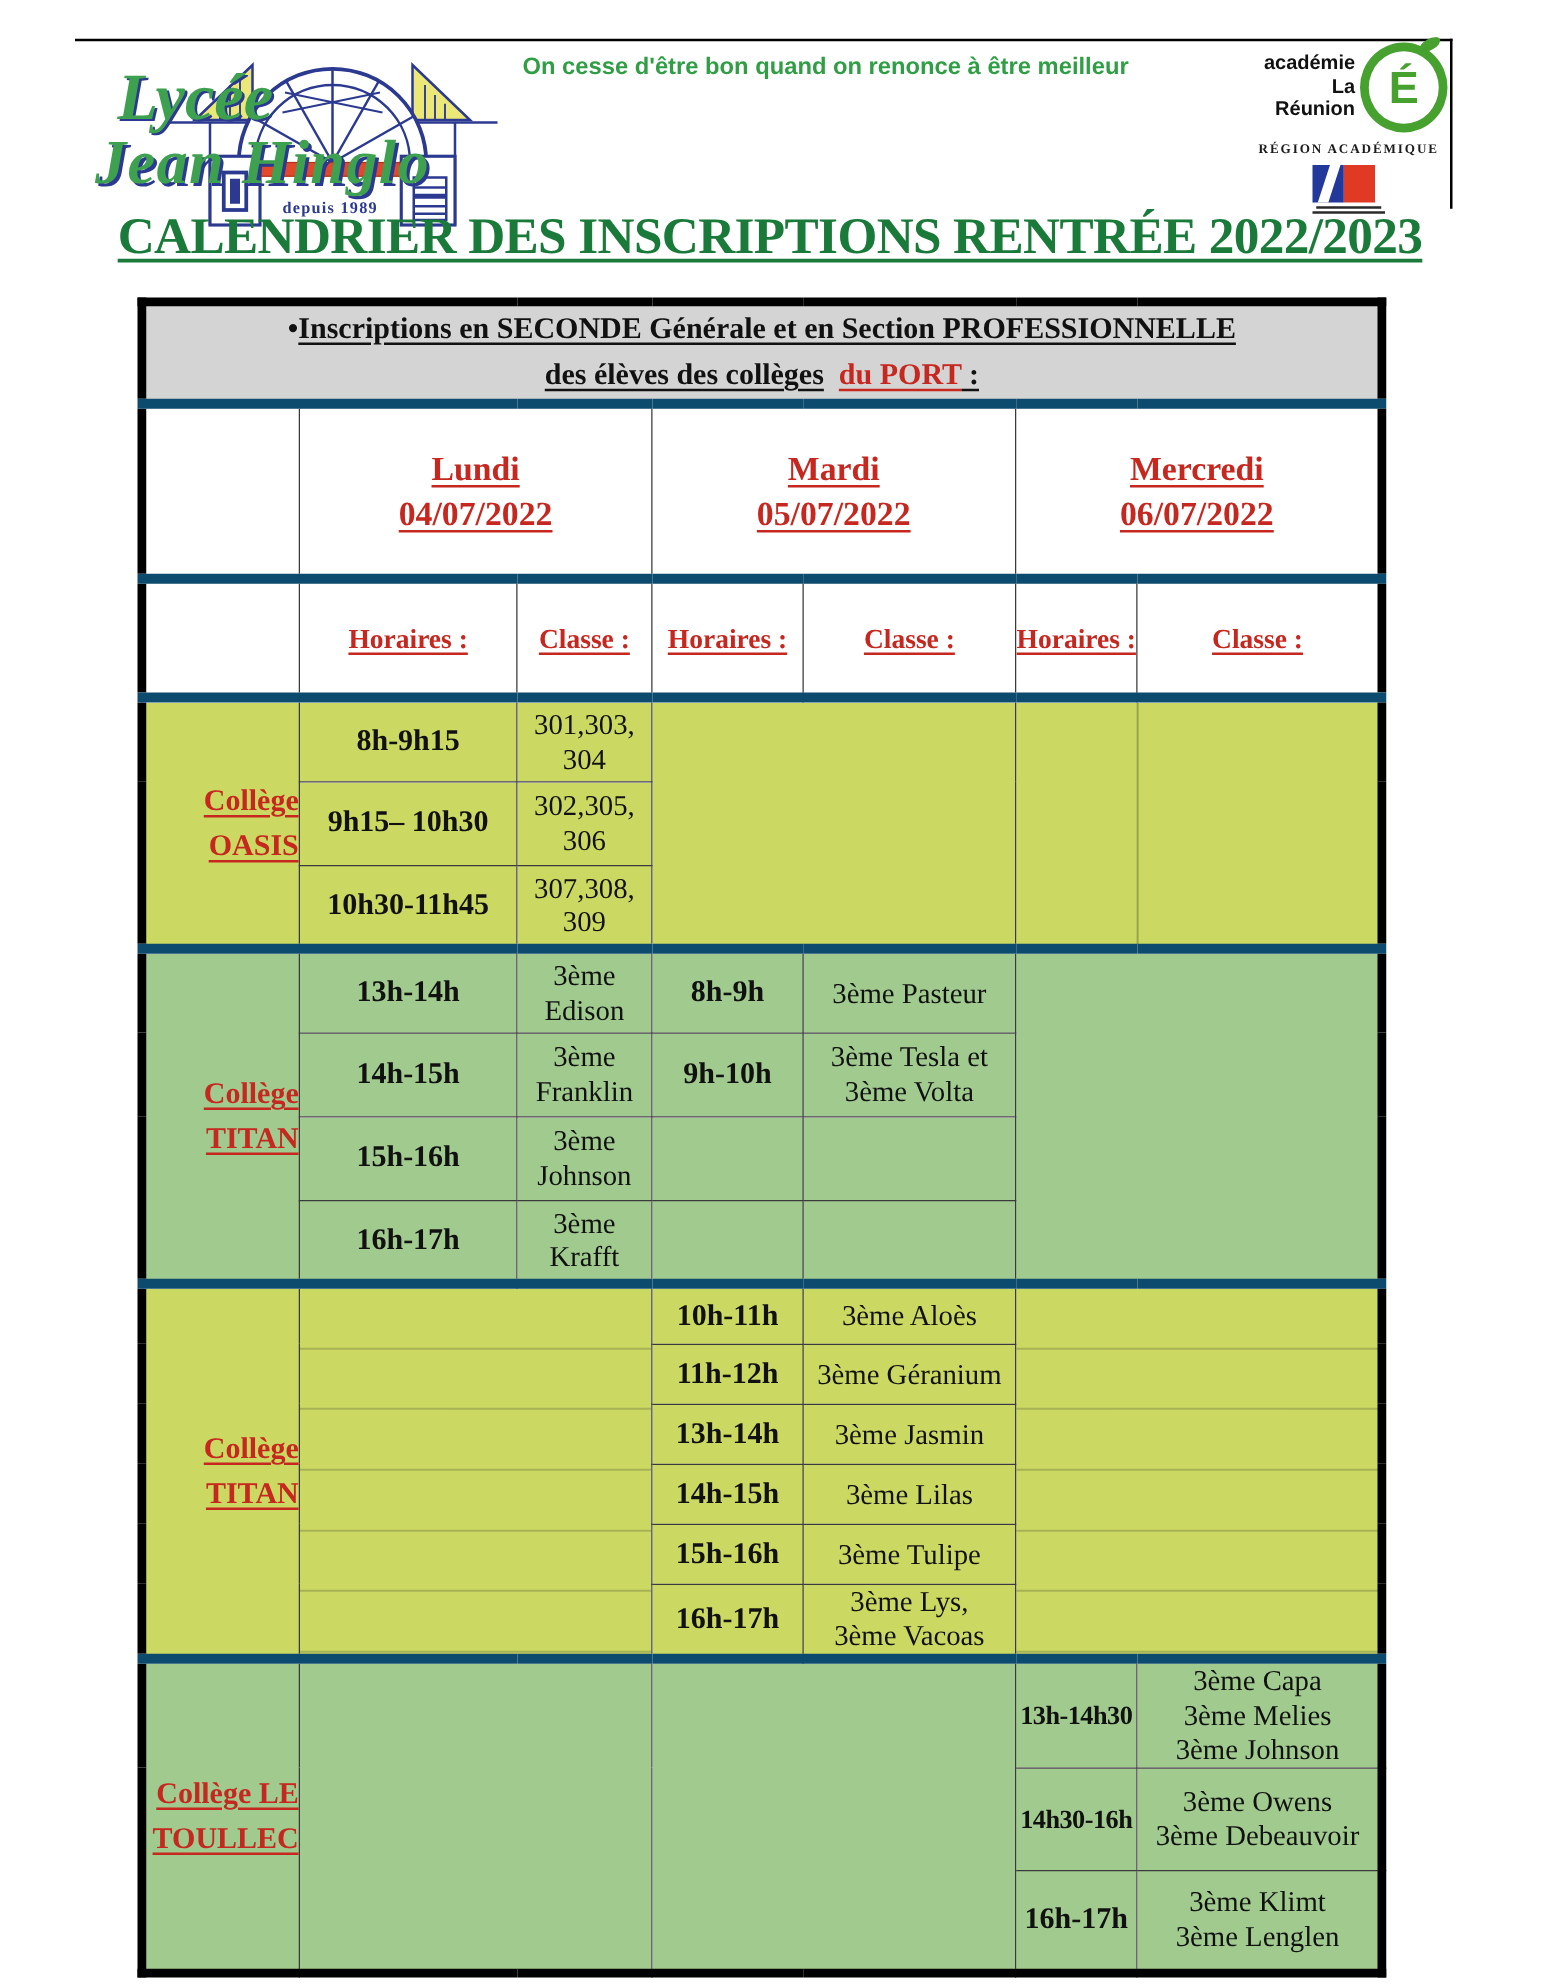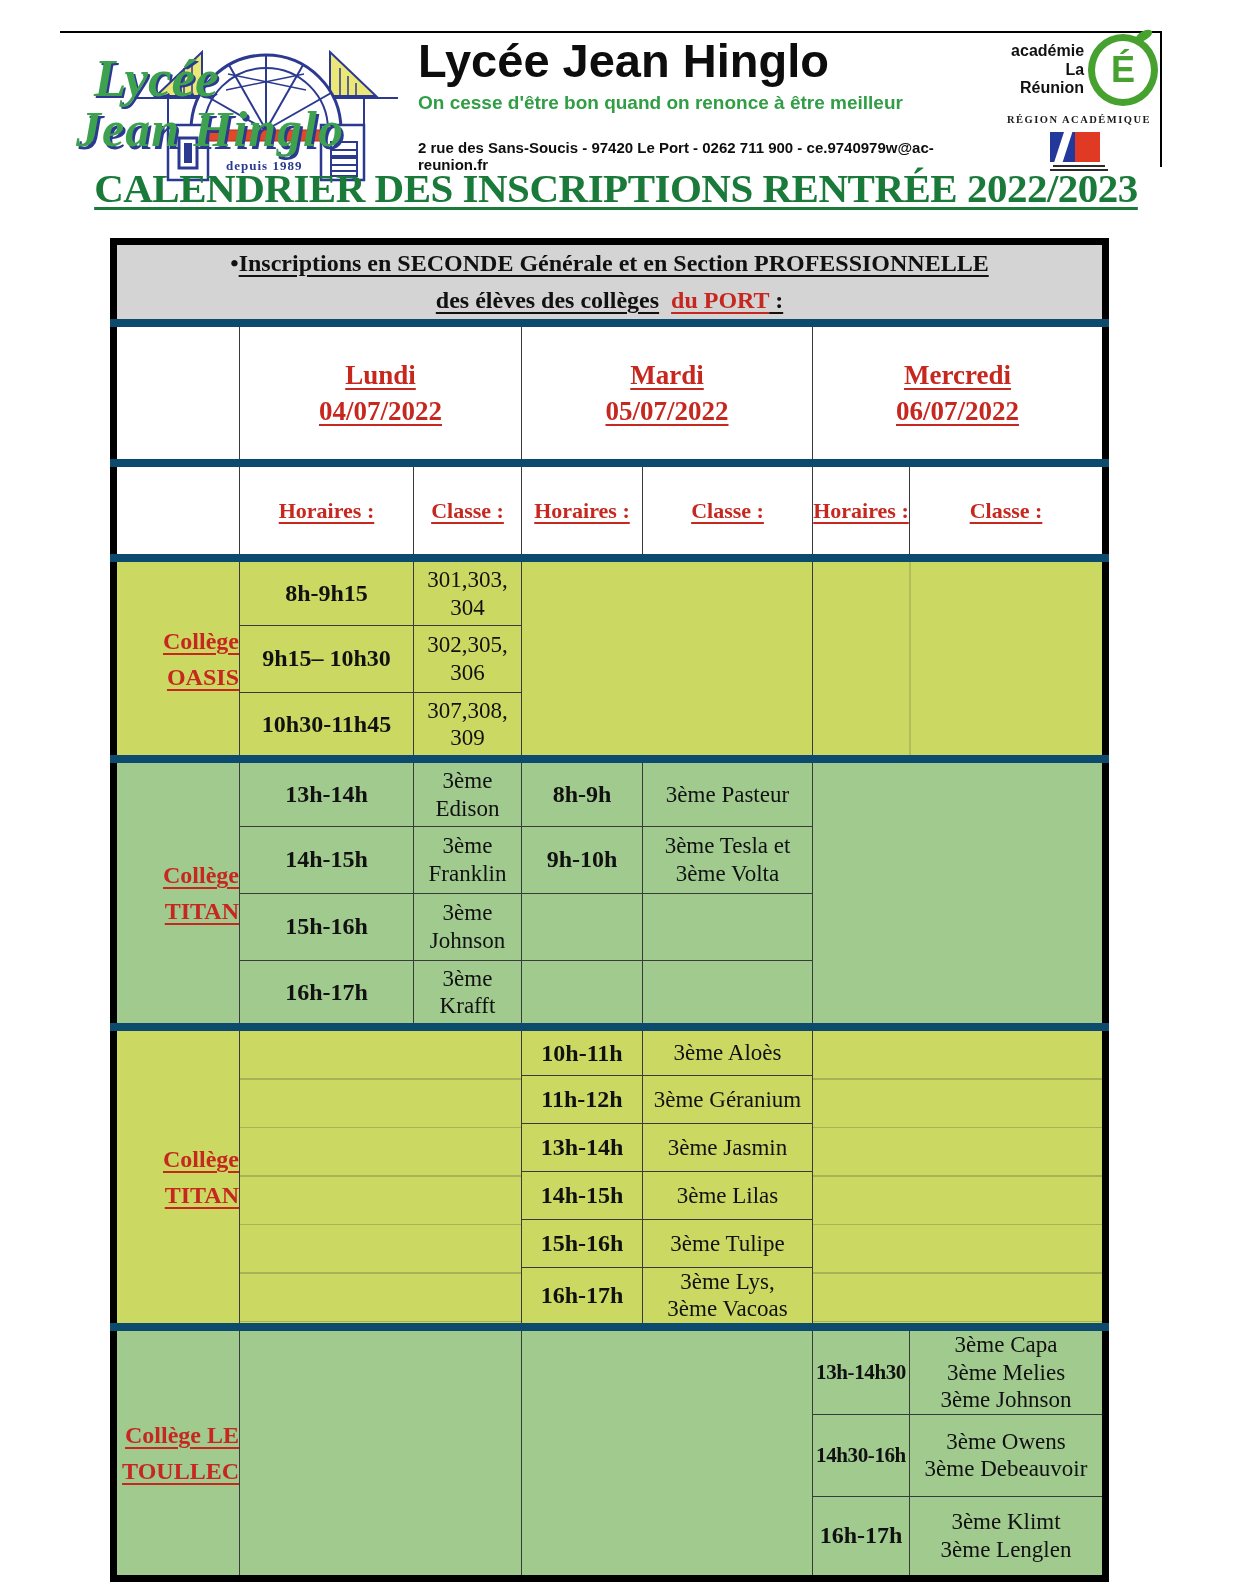--- a/index.html
+++ b/index.html
@@ -143,23 +143,21 @@
       <line x1="255" y1="141" x2="281" y2="141" stroke="#2b3990" stroke-width="2"></line>
     </svg>
     <div class="logo-script">
       <span class="l1">Lycée</span>
       <span class="l2">Jean Hinglo</span>
       <span class="since">depuis 1989</span>
     </div>
   </div>
 
   <div class="center-block">
-    <div class="school-name">Lycée Jean Hinglo</div>
     <div class="motto">On cesse d'être bon quand on renonce à être meilleur</div>
-    <div class="address">2 rue des Sans-Soucis - 97420 Le Port - 0262 711 900 - ce.9740979w@ac-reunion.fr</div>
   </div>
 
   <div class="academy-block">
     <div class="acad-top">
       <div class="acad-names">
         <div>académie</div>
         <div>La Réunion</div>
       </div>
       <div class="acad-emblem">
         <div class="acad-leaf"></div>

